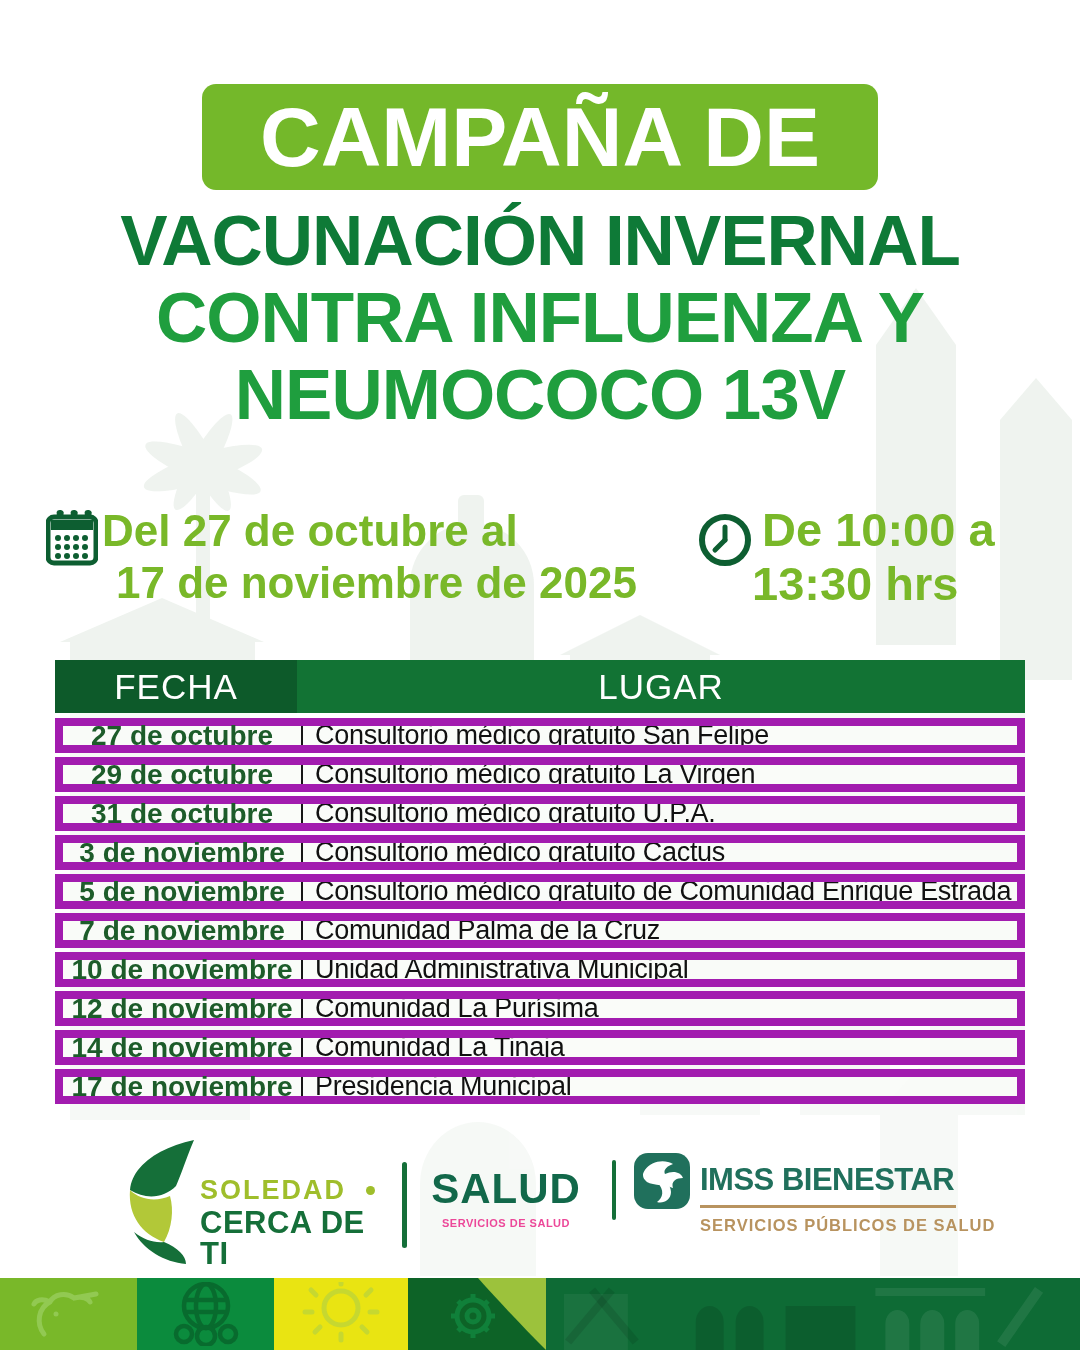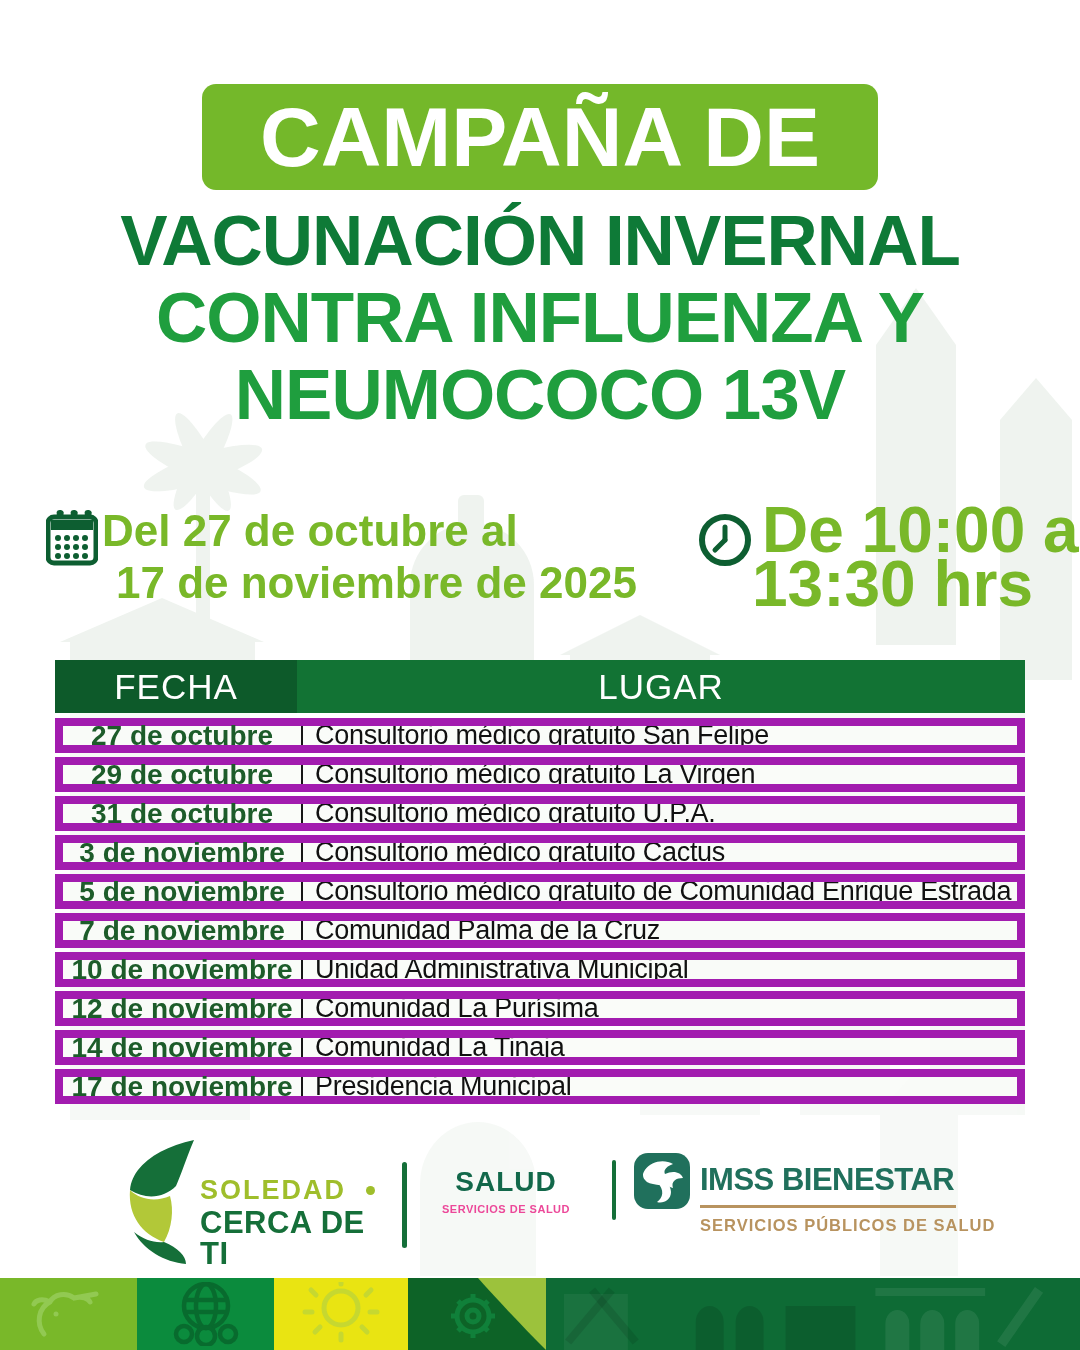--- a/index.html
+++ b/index.html
@@ -21,21 +21,21 @@
     font-weight:800;letter-spacing:-1px;line-height:77px;font-size:71px;}
   .hl1{color:#0e7a37;}
   .hl2,.hl3{color:#1f9e3e;}
   
   .cal-icon{position:absolute;left:46px;top:508px;z-index:2;}
   .date-text{position:absolute;left:102px;top:505px;z-index:2;
     color:#79b829;font-weight:800;font-size:44px;line-height:52px;}
   .date-line2{padding-left:14px;}
   .clock-icon{position:absolute;left:698px;top:513px;z-index:2;}
   .time-text{position:absolute;left:752px;top:503px;z-index:2;
-    color:#79b829;font-weight:800;font-size:64px;line-height:54px;}
+    color:#79b829;font-weight:800;font-size:47px;line-height:54px;}
   .time-line1{padding-left:10px;}
   
   .sched-table{position:absolute;left:55px;top:660px;width:970px;z-index:2;}
   .t-header{display:flex;height:53px;}
   .h-fecha{width:242px;background:#0d5a2a;display:flex;align-items:center;justify-content:center;}
   .h-lugar{flex:1;background:#127334;display:flex;align-items:center;justify-content:center;}
   .h-text{color:#ffffff;font-size:35px;font-weight:400;letter-spacing:1px;}
   .rows-wrap{margin-top:5px;}
   .t-row{display:flex;height:35px;background:rgba(249,251,248,0.85);
     border:8px solid #a21caf;box-sizing:border-box;margin-bottom:4px;}
@@ -47,21 +47,21 @@
   
   .footer{position:absolute;left:0;top:1135px;width:1080px;height:145px;z-index:2;}
   .s-logo{position:absolute;left:120px;top:5px;}
   .soledad-txt{position:absolute;left:200px;top:42px;width:190px;text-align:left;line-height:1;}
   .soledad-l1{font-size:27px;font-weight:800;color:#9fbe2b;letter-spacing:2px;}
   .soledad-l2{font-size:31px;font-weight:800;color:#156f39;letter-spacing:0.5px;margin-top:3px;}
   .soledad-dot{position:absolute;left:246px;top:51px;width:9px;height:9px;border-radius:50%;background:#9fbe2b;}
   .f-div1{position:absolute;left:402px;top:27px;width:5px;height:86px;background:#156f39;border-radius:3px;}
   .f-div2{position:absolute;left:612px;top:25px;width:4px;height:60px;background:#156f39;border-radius:3px;}
   .salud-txt{position:absolute;left:420px;top:33px;width:172px;text-align:center;line-height:1;}
-  .salud-title{font-size:28px;font-weight:800;color:#12684a;letter-spacing:1px;}
+  .salud-title{font-size:42px;font-weight:800;color:#12684a;letter-spacing:1px;}
   .salud-sub{font-size:11px;font-weight:700;color:#ec4899;letter-spacing:0.5px;margin-top:8px;}
   .imss-logo{position:absolute;left:633px;top:17px;}
   .imss-title{position:absolute;left:700px;top:27px;font-size:31px;font-weight:800;color:#20705c;letter-spacing:-0.5px;}
   .imss-line{position:absolute;left:700px;top:70px;width:256px;height:3px;background:#b8935f;}
   .imss-sub{position:absolute;left:700px;top:81px;font-size:16.5px;font-weight:700;color:#b8935f;letter-spacing:1px;}
   
   .strip{position:absolute;left:0;top:1278px;width:1080px;height:72px;display:flex;z-index:2;}
   .seg{height:72px;display:flex;align-items:center;justify-content:center;}
   .seg1{width:137px;background:#79b829;}
   .seg2{width:137px;background:#0b8b3d;}

